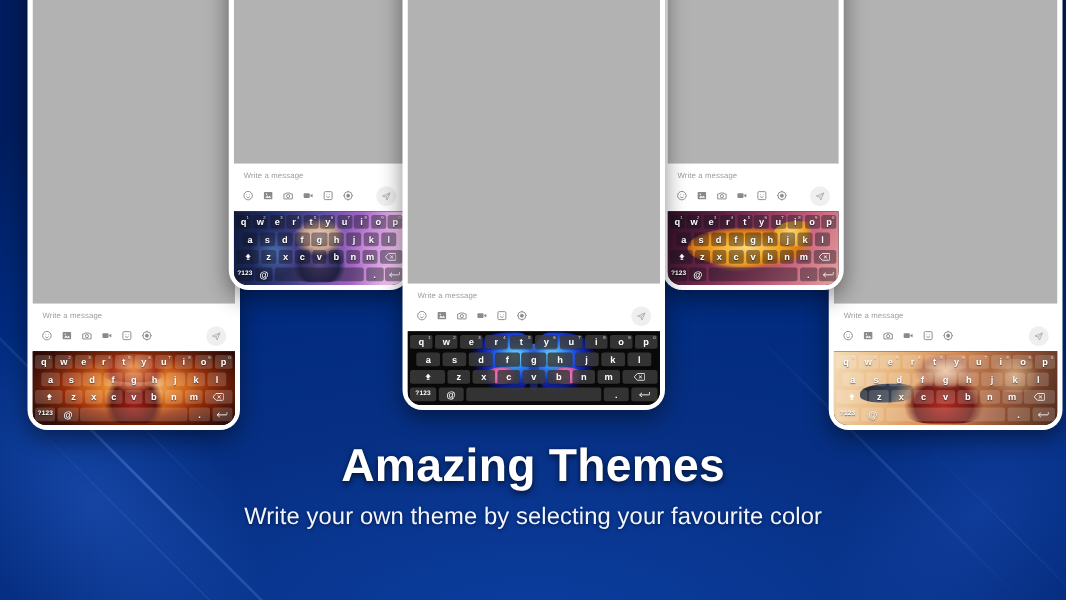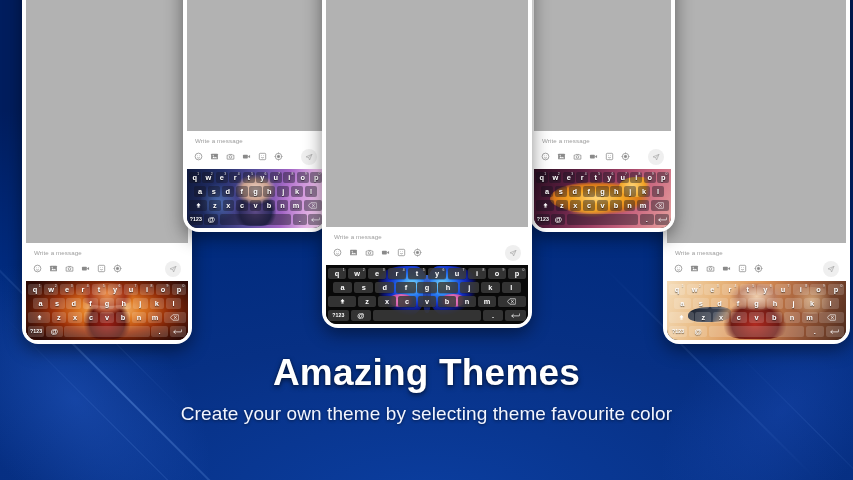--- a/index.html
+++ b/index.html
@@ -801,13 +801,13 @@
                 </svg>
               </div>
             </div>
           </div>
         </div>
       </div>
     </div>
   </div>
 
 <div id="headline">Amazing Themes</div>
-<div id="subline">Create your own theme by selecting theme favourite color</div>
+<div id="subline">Write your own theme by selecting your favourite color</div>
 
 </body></html>

